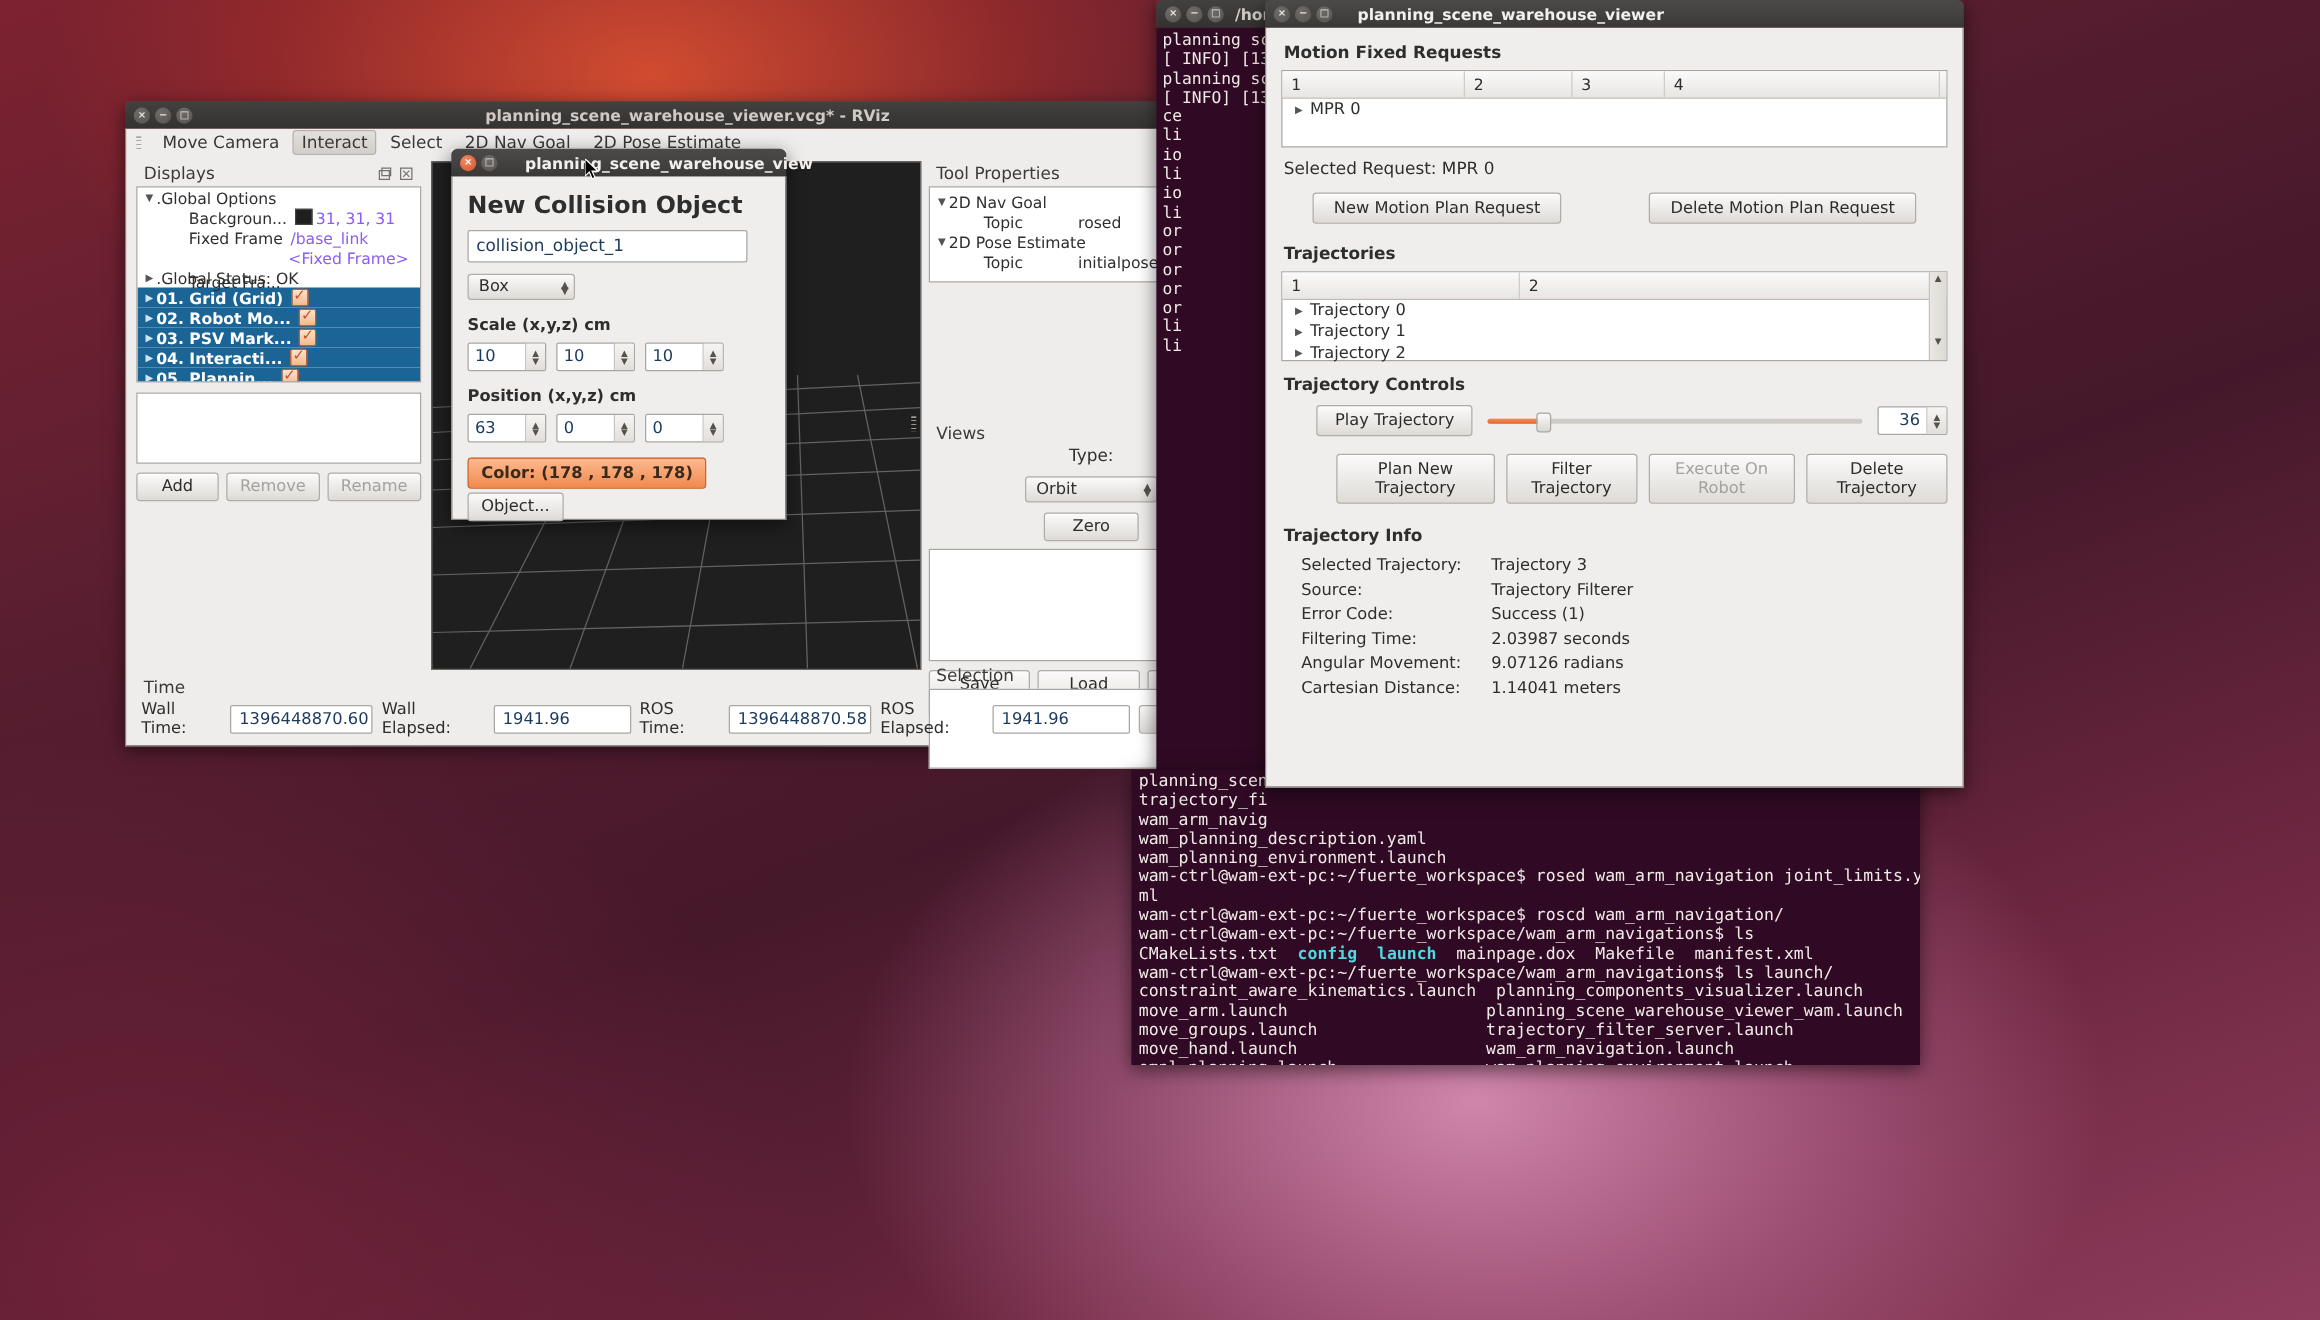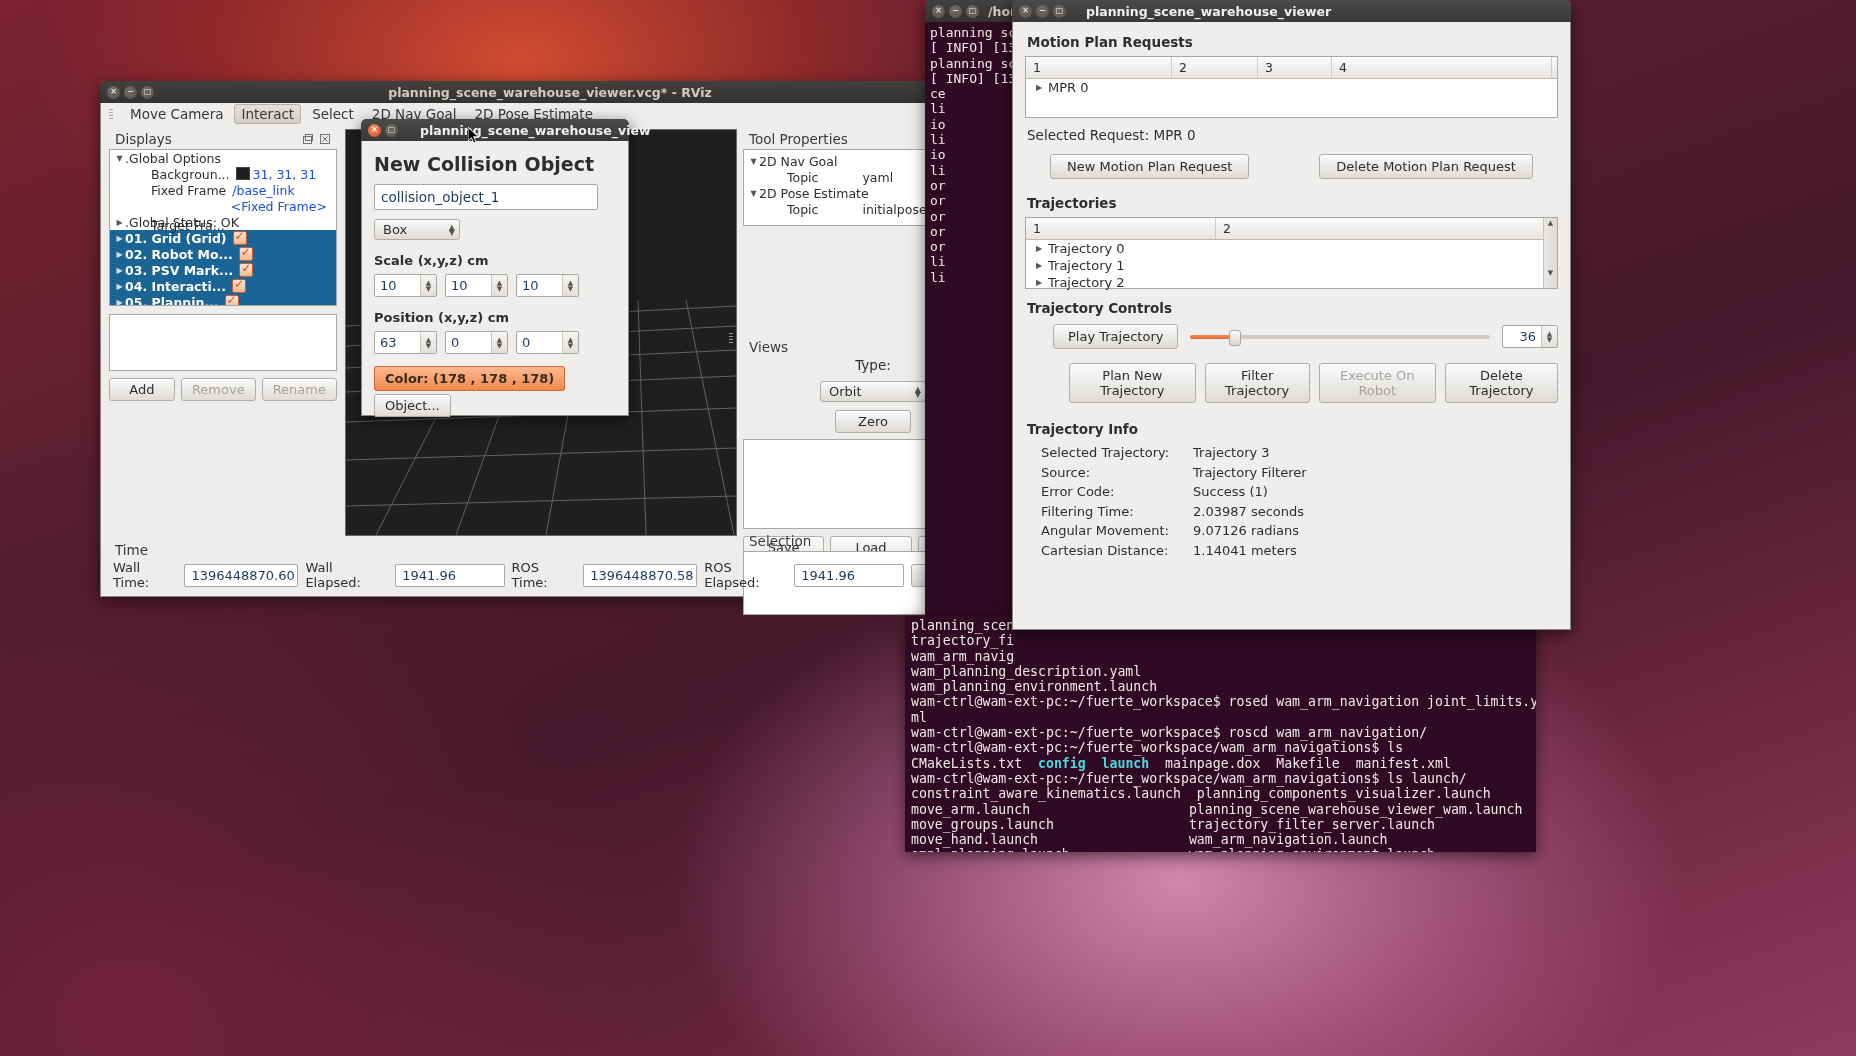--- a/index.html
+++ b/index.html
@@ -50,21 +50,21 @@
   .pbtn{width:12px;height:12px;margin-left:5px;display:inline-block;position:relative;opacity:.8;}
   .pbtn svg{display:block;}
 
   #displays{position:absolute;left:8px;top:26px;width:228px;}
   .treebox{background:#fff;border:1px solid #a9a6a3;height:155px;overflow:hidden;font-size:12.5px;}
   .trow{display:flex;align-items:center;height:16px;padding-left:4px;white-space:nowrap;}
   .trow.sel{background:#1a6496;color:#fff;font-weight:bold;}
   .arrow{width:11px;font-size:8px;color:#555;text-align:center;flex:none;}
   .trow.sel .arrow{color:#cfe3f0;}
   .tkey{flex:none;}
-  .tval{margin-left:6px;color:#1d4ed8;text-align:center;}
+  .tval{margin-left:6px;color:#8b5cf6;text-align:center;}
   .swatch{width:12px;height:11px;background:#1f1f1f;display:inline-block;margin-right:3px;vertical-align:-1px;border:1px solid #444;}
   .chk{width:12px;height:12px;border:1px solid #c0603a;background:linear-gradient(180deg,#ffe3cf,#f4b98f);
       margin-left:6px;border-radius:2px;position:relative;flex:none;}
   .chk:after{content:"✓";position:absolute;left:1px;top:-3px;font-size:12px;color:#c0502a;font-weight:bold;}
   .whitebox{background:#fff;border:1px solid #a9a6a3;}
   .btnrow{display:flex;gap:6px;margin-top:7px;}
   .btn{
     background:linear-gradient(180deg,#fbfafa,#dedbd7);
     border:1px solid #b0aca8;border-radius:3px;
     padding:3px 10px;font-size:13px;color:#2f2d2b;text-align:center;
@@ -316,21 +316,21 @@
           </span>
       </div>
       <div class="whitebox" style="height:72px;padding-top:3px;" id="tp-tree">
           <div class="kvrow">
             <span class="arrow">▼</span>
             <span class="k">2D Nav Goal</span>
           </div>
           <div class="kvrow">
             <span class="arrow"></span>
             <span class="k" style="margin-left: 28px;">Topic</span>
-            <span class="v">yaml</span>
+            <span class="v">rosed</span>
           </div>
           <div class="kvrow">
             <span class="arrow">▼</span>
             <span class="k">2D Pose Estimate</span>
           </div>
           <div class="kvrow">
             <span class="arrow"></span>
             <span class="k" style="margin-left: 28px;">Topic</span>
             <span class="v">initialpose</span>
           </div>
@@ -534,21 +534,21 @@
   <div class="titlebar">
     <div class="wbtns">
       <div class="wb close grey">×</div>
       <div class="wb min">−</div>
       <div class="wb max">□</div>
     </div>
     <div class="wtitle lefty" style="margin-left:20px;">planning_scene_warehouse_viewer</div>
   </div>
   <div class="body">
 
-    <div class="sec-h">Motion Plan Requests</div>
+    <div class="sec-h">Motion Fixed Requests</div>
     <div class="tbl" style="height:60px;">
       <div class="tbl-head" id="mpr-head">
           <div class="th" style="width: 146px;">1</div>
           <div class="th" style="width: 86px;">2</div>
           <div class="th" style="width: 74px;">3</div>
           <div class="th" style="width: 220px;">4</div>
         </div>
       <div class="tbl-body" id="mpr-body">
           <div class="tr">
             <span class="ar">▶</span>

